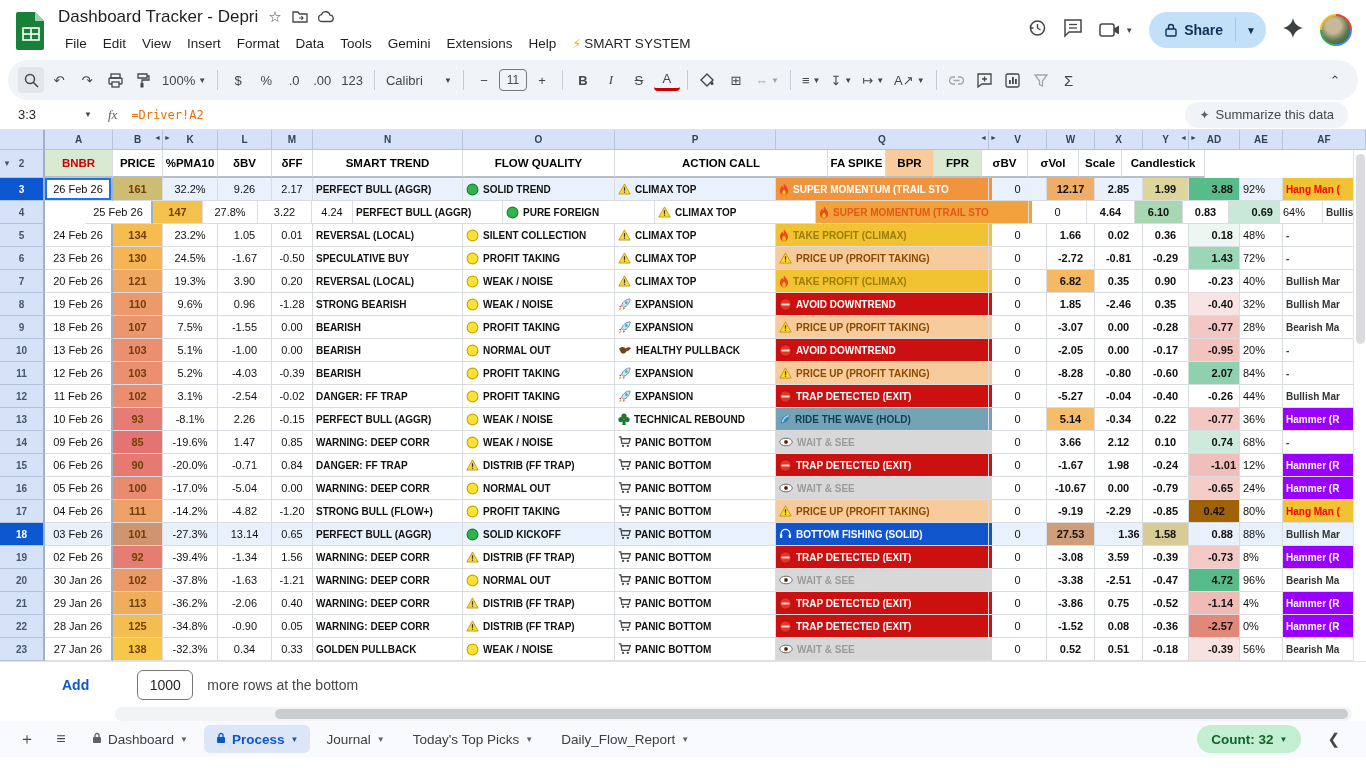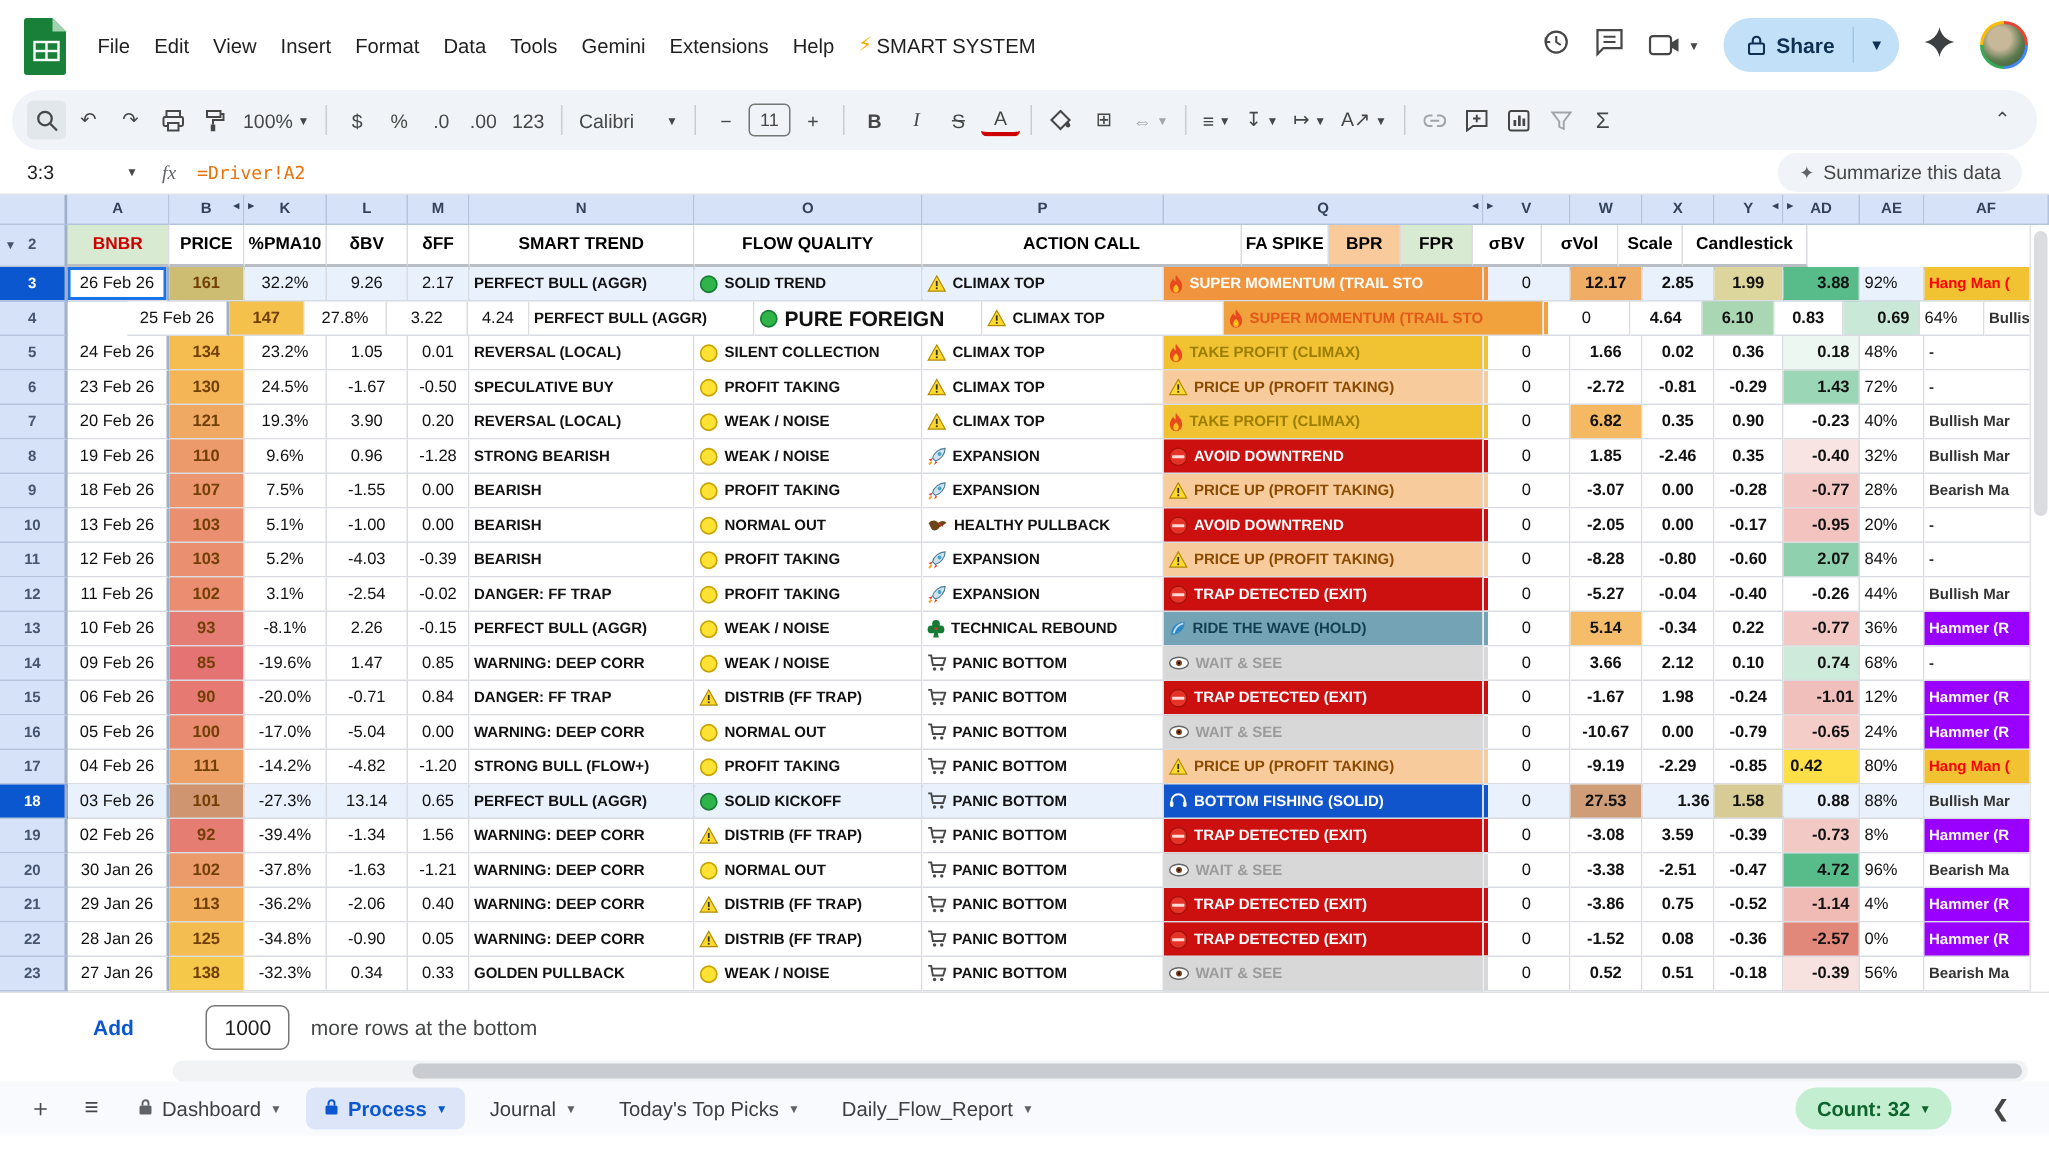--- a/index.html
+++ b/index.html
@@ -94,20 +94,35 @@
 
 <div class="topbar">
   <svg class="logo" viewBox="0 0 30 40">
     <path d="M2 2 h17 l9 9 v27 a2 2 0 0 1 -2 2 h-24 a2 2 0 0 1 -2 -2 v-34 a2 2 0 0 1 2 -2 z" fill="#188038"></path>
     <path d="M19 2 l9 9 h-9 z" fill="#9fd4ae"></path>
     <rect x="7" y="18" width="16" height="12" fill="none" stroke="#fff" stroke-width="1.6"></rect>
     <line x1="7" y1="24" x2="23" y2="24" stroke="#fff" stroke-width="1.6"></line>
     <line x1="15" y1="18" x2="15" y2="30" stroke="#fff" stroke-width="1.6"></line>
   </svg>
   <div class="title-block">
+    <div class="title-row">
+      <span class="doc-title">Dashboard Tracker - Depri</span>
+      <span class="t-ico">☆</span>
+      <span class="t-ico">
+        <svg width="16" height="13" viewBox="0 0 16 13">
+            <path d="M1 2 h5 l1.5 2 H15 v8 H1 z" fill="none" stroke="#444746" stroke-width="1.3"></path>
+            <path d="M7 8 h4 m-1.6 -1.8 L11 8 l-1.6 1.8" stroke="#444746" stroke-width="1.1" fill="none"></path>
+          </svg>
+      </span>
+      <span class="t-ico">
+        <svg width="17" height="12" viewBox="0 0 17 12">
+            <path d="M4 10.5 a3.5 3.5 0 0 1 -.4 -6.97 A4.4 4.4 0 0 1 12 4.2 a3.2 3.2 0 0 1 .8 6.3 z" fill="none" stroke="#444746" stroke-width="1.3"></path>
+          </svg>
+      </span>
+    </div>
     <div class="menu-row" id="menubar">
         <span class="menu-item">File</span>
         <span class="menu-item">Edit</span>
         <span class="menu-item">View</span>
         <span class="menu-item">Insert</span>
         <span class="menu-item">Format</span>
         <span class="menu-item">Data</span>
         <span class="menu-item">Tools</span>
         <span class="menu-item">Gemini</span>
         <span class="menu-item">Extensions</span>
@@ -353,21 +368,21 @@
       <div class="cell c-left bold" style="width: 83px; flex: 0 0 83px; font-size: 10px; background: rgb(241, 194, 50); color: rgb(255, 0, 0);">Hang Man (</div>
     </div>
     <div class="g-row datarow" style="height: 23px;">
       <div class="rowhdr">4</div>
       <div class="cell c-center frozen-a" style="width: 68px; flex: 0 0 68px; margin-left: 40px;">25 Feb 26</div>
       <div class="cell c-center bold" style="width: 50px; flex: 0 0 50px; background: rgb(245, 193, 77); color: rgb(113, 63, 5);">147</div>
       <div class="cell c-center" style="width: 55px; flex: 0 0 55px;">27.8%</div>
       <div class="cell c-center" style="width: 54px; flex: 0 0 54px;">3.22</div>
       <div class="cell c-center" style="width: 41px; flex: 0 0 41px;">4.24</div>
       <div class="cell c-left bold" style="width: 150px; flex: 0 0 150px; font-size: 10px;">PERFECT BULL (AGGR)</div>
-      <div class="cell c-left bold" style="width: 152px; flex: 0 0 152px; font-size: 14px; align-items: center;">
+      <div class="cell c-left bold" style="width: 152px; flex: 0 0 152px; font-size: 10px; align-items: center;">
         <span class="icon-sp">
           <svg width="13" height="13" viewBox="0 0 14 14">
             <circle cx="7" cy="7" r="5.8" fill="#2fb44a" stroke="#1a7d36" stroke-width="1.2"></circle>
           </svg>
         </span>
         <span>PURE FOREIGN</span>
       </div>
       <div class="cell c-left bold" style="width: 161px; flex: 0 0 161px; font-size: 10px;">
         <span class="icon-sp">
           <svg width="13" height="12" viewBox="0 0 14 13">
@@ -956,21 +971,21 @@
             <rect x="6.35" y="4.6" width="1.3" height="3.8" fill="#333"></rect>
             <rect x="6.35" y="9.3" width="1.3" height="1.3" fill="#333"></rect>
           </svg>
         </span>
         <span>PRICE UP (PROFIT TAKING)</span>
       </div>
       <div class="cell c-center sliver" style="width: 58px; flex: 0 0 58px; --sliv: #f8cb9c;">0</div>
       <div class="cell c-center bold" style="width: 48px; flex: 0 0 48px;">-9.19</div>
       <div class="cell c-center bold" style="width: 48px; flex: 0 0 48px;">-2.29</div>
       <div class="cell c-center bold" style="width: 46px; flex: 0 0 46px;">-0.85</div>
-      <div class="cell c-right bold" style="width: 51px; flex: 0 0 51px; background: #fde047; padding-right: 24px;">0.42</div>
+      <div class="cell c-right bold" style="width: 51px; flex: 0 0 51px; background: #a16207; padding-right: 14px;">0.42</div>
       <div class="cell c-left" style="width: 43px; flex: 0 0 43px;">80%</div>
       <div class="cell c-left bold" style="width: 83px; flex: 0 0 83px; font-size: 10px; background: rgb(241, 194, 50); color: rgb(255, 0, 0);">Hang Man (</div>
     </div>
     <div class="g-row datarow sel" style="height: 23px;">
       <div class="rowhdr selh">18</div>
       <div class="cell c-center frozen-a" style="width: 68px; flex: 0 0 68px;">03 Feb 26</div>
       <div class="cell c-center bold" style="width: 50px; flex: 0 0 50px; background: rgb(207, 148, 112); color: rgb(113, 63, 5);">101</div>
       <div class="cell c-center" style="width: 55px; flex: 0 0 55px;">-27.3%</div>
       <div class="cell c-center" style="width: 54px; flex: 0 0 54px;">13.14</div>
       <div class="cell c-center" style="width: 41px; flex: 0 0 41px;">0.65</div>

